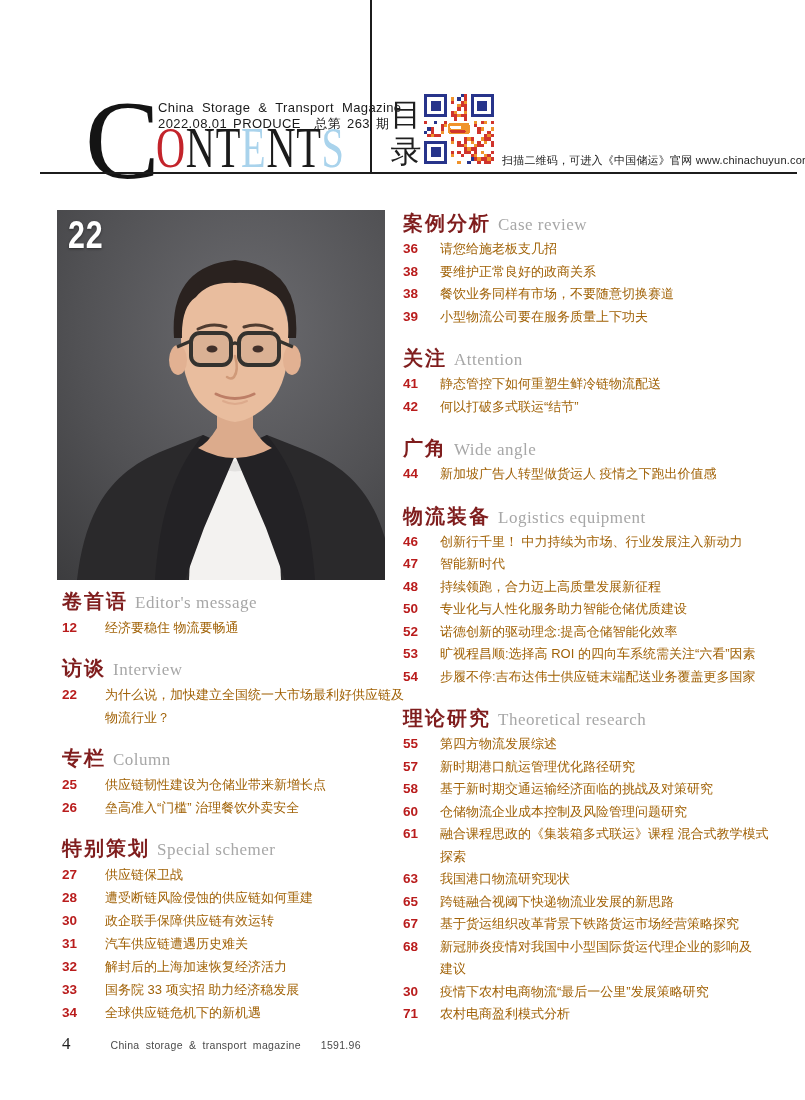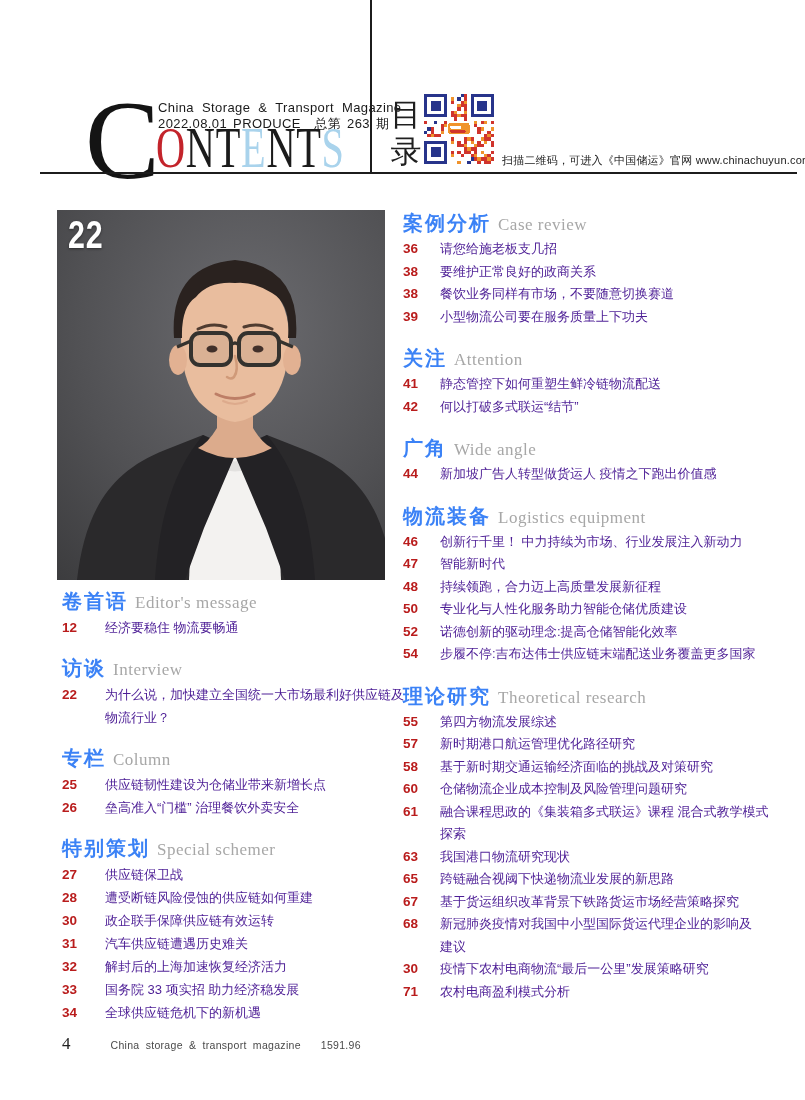--- a/index.html
+++ b/index.html
@@ -34,30 +34,30 @@
 
   
   .col { position:absolute; }
   .col-left  { left:62px;  top:588px; width:345px; }
   .col-right { left:403px; top:210px; width:378px; }
 
   .section  { display:block; }
   .col-left  .section { margin-bottom:16px; }
   .col-right .section { margin-bottom:17px; }
   .sec-head { height:26px; line-height:26px; margin-bottom:2px; white-space:nowrap; }
-  .sec-cn   { font-size:20px; font-weight:bold; letter-spacing:2px; color:#3b82f6; }
+  .sec-cn   { font-size:20px; font-weight:bold; letter-spacing:2px; color:#7f1d1d; }
   .sec-en   { font-family:"Liberation Serif", serif; font-size:17px; color:#a7a7a7;
               margin-left:7px; letter-spacing:.5px; }
   .item { display:flex; align-items:flex-start; }
   .col-left  .item { line-height:23px; }
   .col-right .item { line-height:22.5px; }
   .item .no    { flex:none; font-weight:bold; font-size:13.5px; color:#b91c1c; }
   .col-left  .item .no { width:43px; }
   .col-right .item .no { width:37px; }
-  .item .title { font-size:13px; color:#4c1d95; white-space:pre-wrap; }
+  .item .title { font-size:13px; color:#a16207; white-space:pre-wrap; }
   .col-left  .item .title { width:300px; }
   .col-right .item .title { width:340px; }
 
   
   .footer { position:absolute; left:62px; top:1034px; display:flex; align-items:baseline; }
   .footer .pageno { font-family:"Liberation Serif", serif; font-size:17px; color:#222; }
   .footer .mag    { margin-left:40px; font-size:10.5px; color:#4a4a4a; letter-spacing:.3px; word-spacing:3px; }
   .footer .issue  { margin-left:20px; font-size:10.5px; color:#4a4a4a; letter-spacing:.3px; }
 </style>
 </head>
@@ -360,20 +360,24 @@
         </div>
         <div class="item">
           <span class="no">50</span>
           <span class="title">专业化与人性化服务助力智能仓储优质建设</span>
         </div>
         <div class="item">
           <span class="no">52</span>
           <span class="title">诺德创新的驱动理念:提高仓储智能化效率</span>
         </div>
         <div class="item">
+          <span class="no">53</span>
+          <span class="title">旷视程昌顺:选择高 ROI 的四向车系统需关注“六看”因素</span>
+        </div>
+        <div class="item">
           <span class="no">54</span>
           <span class="title">步履不停:吉布达伟士供应链末端配送业务覆盖更多国家</span>
         </div>
       </section>
       <section class="section">
         <div class="sec-head"><span class="sec-cn">理论研究</span><span class="sec-en">Theoretical research</span></div>
         <div class="item">
           <span class="no">55</span>
           <span class="title">第四方物流发展综述</span>
         </div>

